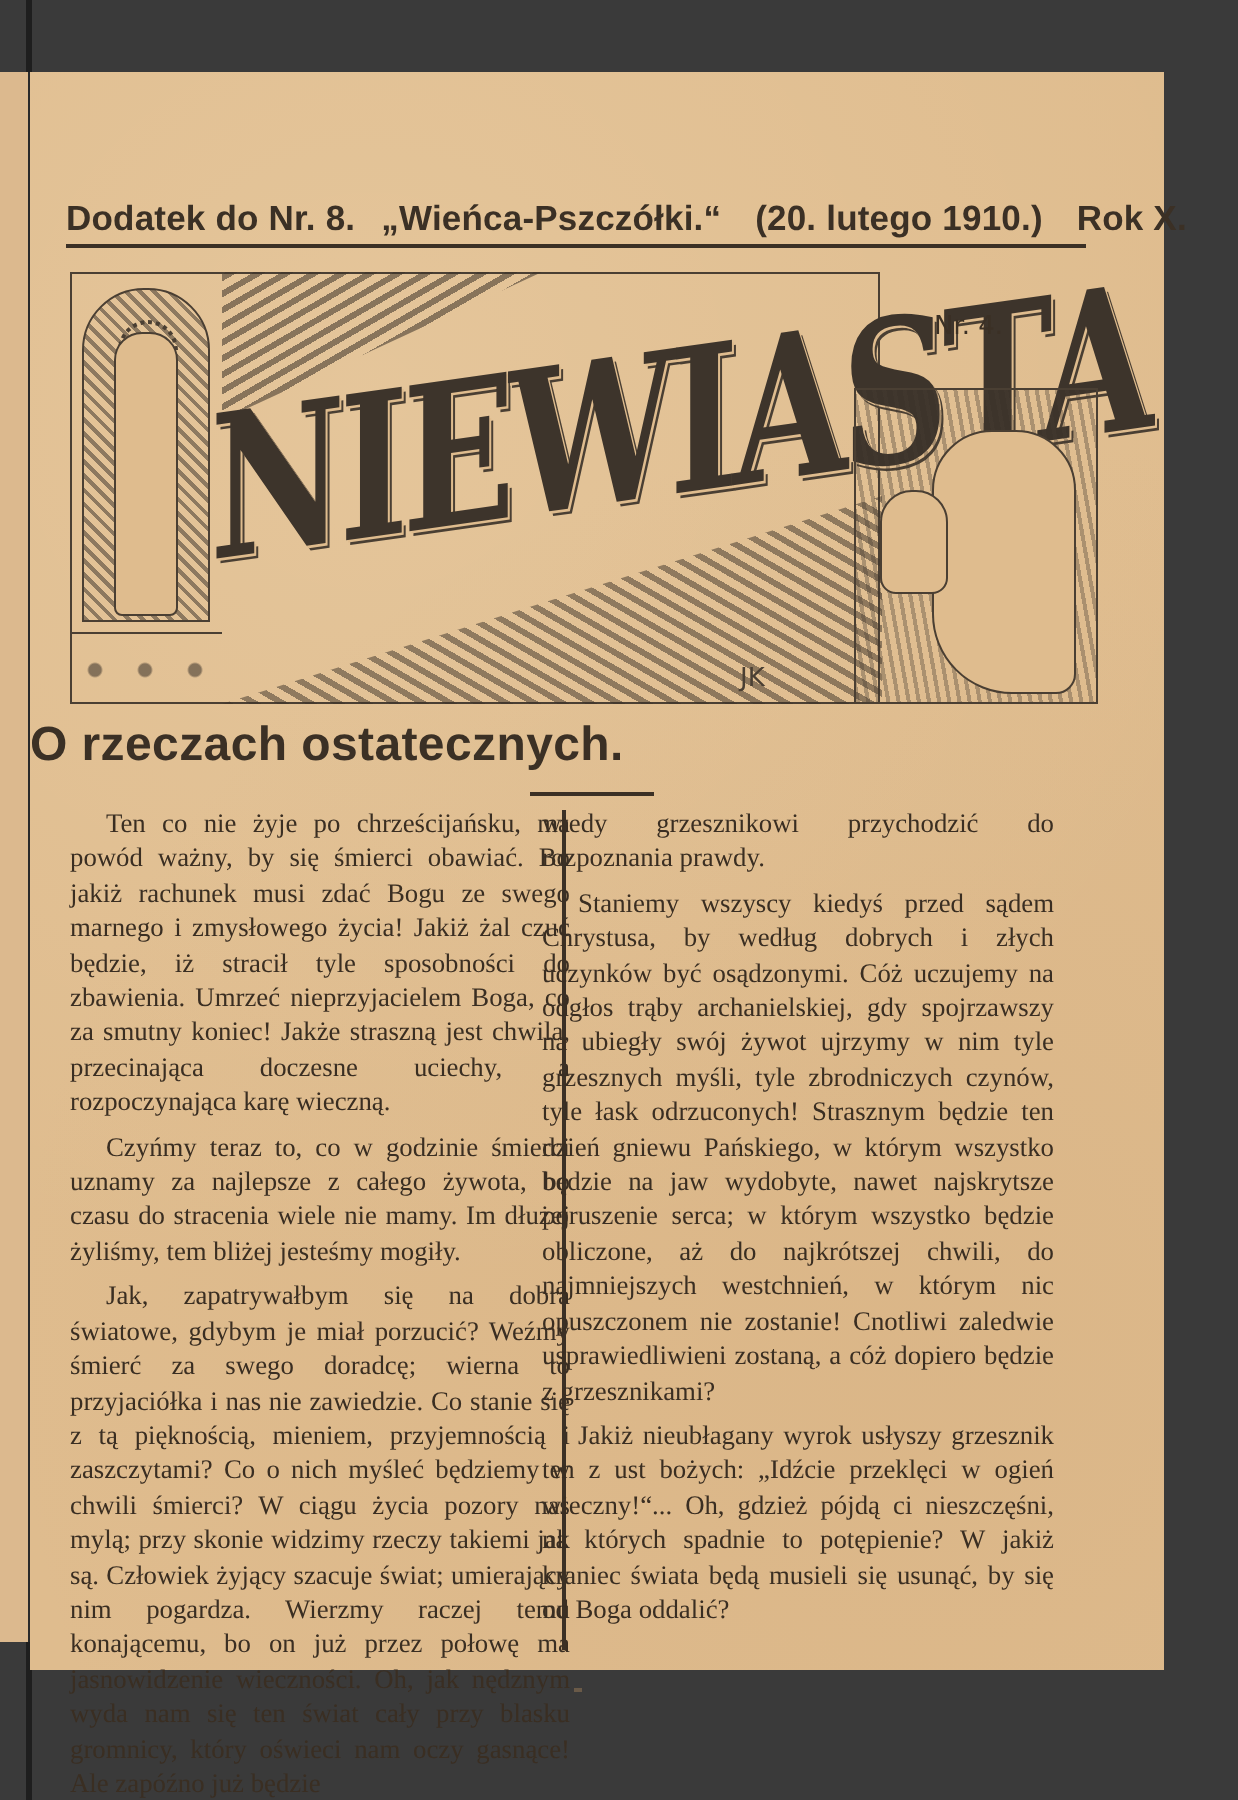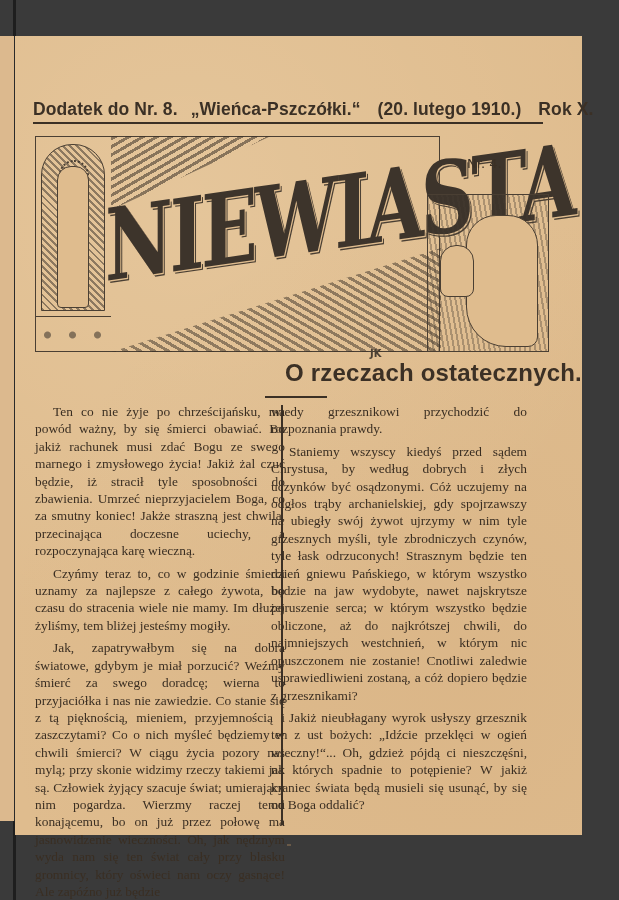--- a/index.html
+++ b/index.html
@@ -92,25 +92,25 @@
   }
   .mast-woman {
     position:absolute; left:38px; top:20px; width:70px; height:130px;
     background:#dfbc8e; border:1px solid #4a3f33; border-radius:30px 30px 10px 40px;
   }
   .mast-child {
     position:absolute; left:12px; top:50px; width:32px; height:50px;
     background:#dfbc8e; border:1px solid #4a3f33; border-radius:16px 16px 8px 8px;
   }
   .mast-sig {
-    position:absolute; left:335px; top:212px; font-size:10px; font-family:"DejaVu Sans", sans-serif; color:#4a3f33;font-weight:bold;
+    position:absolute; left:335px; top:196px; font-size:13px; font-family:"DejaVu Sans", sans-serif; color:#4a3f33;
   }
   
   .article-title {
-    position:absolute; left:0; top:323px; width:567px; text-align:right;
+    position:absolute; left:0; top:323px; width:567px; text-align:left;
     font-family:"Liberation Sans", "DejaVu Sans", sans-serif; font-weight:bold;
     font-size:24px; color:#3b3025; letter-spacing:0.2px;
   }
   .title-rule {
     position:absolute; left:250px; top:360px; width:62px; height:1.5px; background:#3b3025;
   }
   .col {
     position:absolute; top:367px; width:250px;
     font-size:13.4px; line-height:17.4px; color:#3a2e22;
     text-align:justify;

